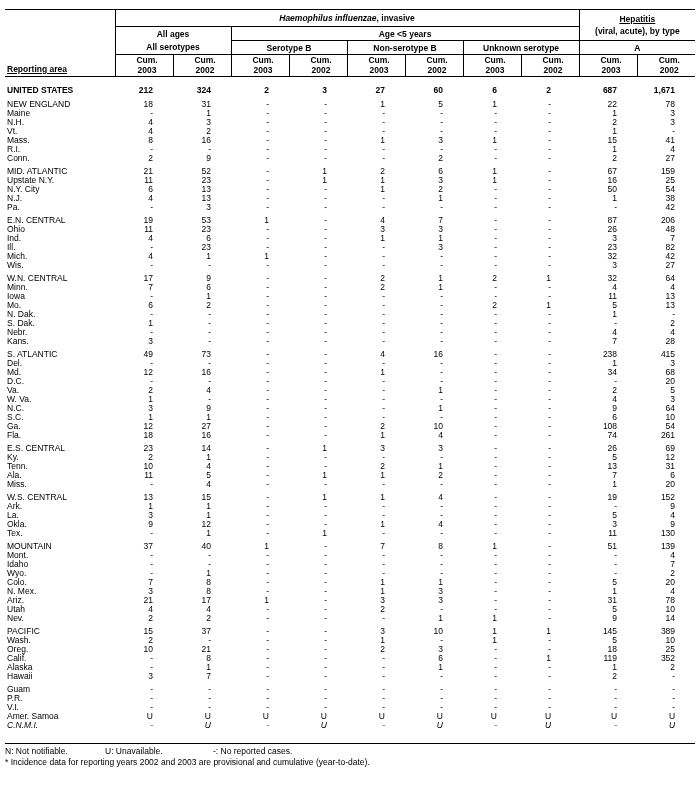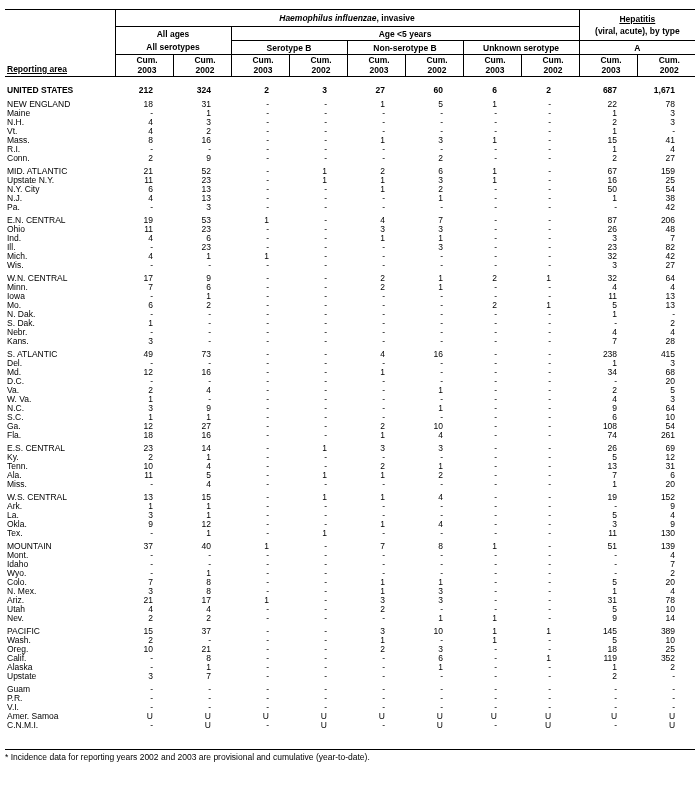--- a/index.html
+++ b/index.html
@@ -21,21 +21,21 @@
   tr.hrow-b th{height:13px;}
   tr.hrow-c th{height:13px;}
   tr.hrow-d th{height:21px;line-height:9.5px;padding-left:6px;}
   tbody td{font-size:8.5px;line-height:9px;height:9px;}
   td.area{text-align:left;padding-left:2px;}
   td.num{text-align:right;padding-right:20px;}
   tbody td.num:nth-child(9){padding-right:28px;}
   tbody td.num:nth-child(8){padding-right:24px;}
   tr.gap td{height:4px;line-height:4px;}
   tbody tr:first-child td{padding-top:8px;height:11px;font-weight:bold;}
-  tbody tr.last-row td{border-bottom:1.5px solid #000;padding-bottom:19px;}
+  tbody tr.last-row td{border-bottom:1.5px solid #000;padding-bottom:13px;font-style:italic;}
   .footnotes{margin-top:2px;font-size:8.5px;line-height:10px;}
   .legend span{display:inline-block;}
   .legend .l1{width:100px;}
   .legend .l2{width:108px;}
   .fn2{margin-top:1px;}
 </style>
 </head>
 <body>
 
 <div class="page">
@@ -902,21 +902,21 @@
           <td class="num">-</td>
           <td class="num">-</td>
           <td class="num">-</td>
           <td class="num">1</td>
           <td class="num">-</td>
           <td class="num">-</td>
           <td class="num">1</td>
           <td class="num">2</td>
         </tr>
         <tr>
-          <td class="area">Upstate</td>
+          <td class="area">Hawaii</td>
           <td class="num">3</td>
           <td class="num">7</td>
           <td class="num">-</td>
           <td class="num">-</td>
           <td class="num">-</td>
           <td class="num">-</td>
           <td class="num">-</td>
           <td class="num">-</td>
           <td class="num">2</td>
           <td class="num">-</td>
@@ -986,15 +986,18 @@
           <td class="num">U</td>
           <td class="num">-</td>
           <td class="num">U</td>
           <td class="num">-</td>
           <td class="num">U</td>
         </tr>
       </tbody>
   </table>
 
   <div class="footnotes">
+    <div class="legend">
+      <span class="l1">N: Not notifiable.</span><span class="l2">U: Unavailable.</span><span class="l3">-: No reported cases.</span>
+    </div>
     <div class="fn2">* Incidence data for reporting years 2002 and 2003 are provisional and cumulative (year-to-date).</div>
   </div>
 </div>
 
 </body></html>

